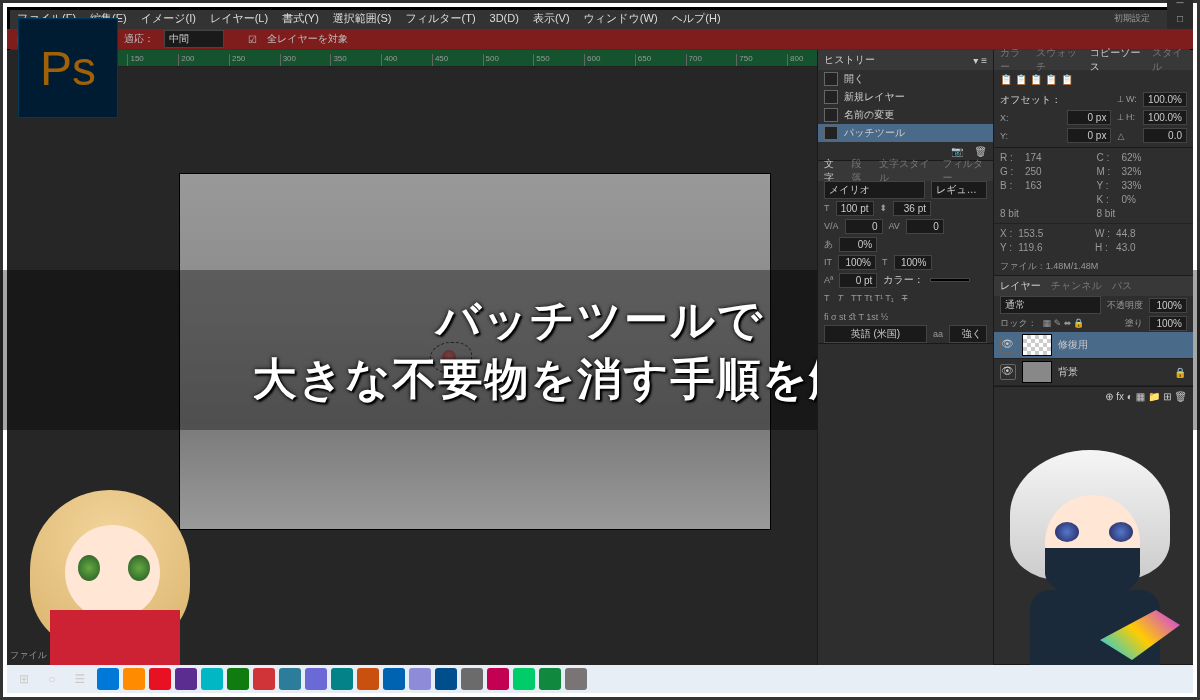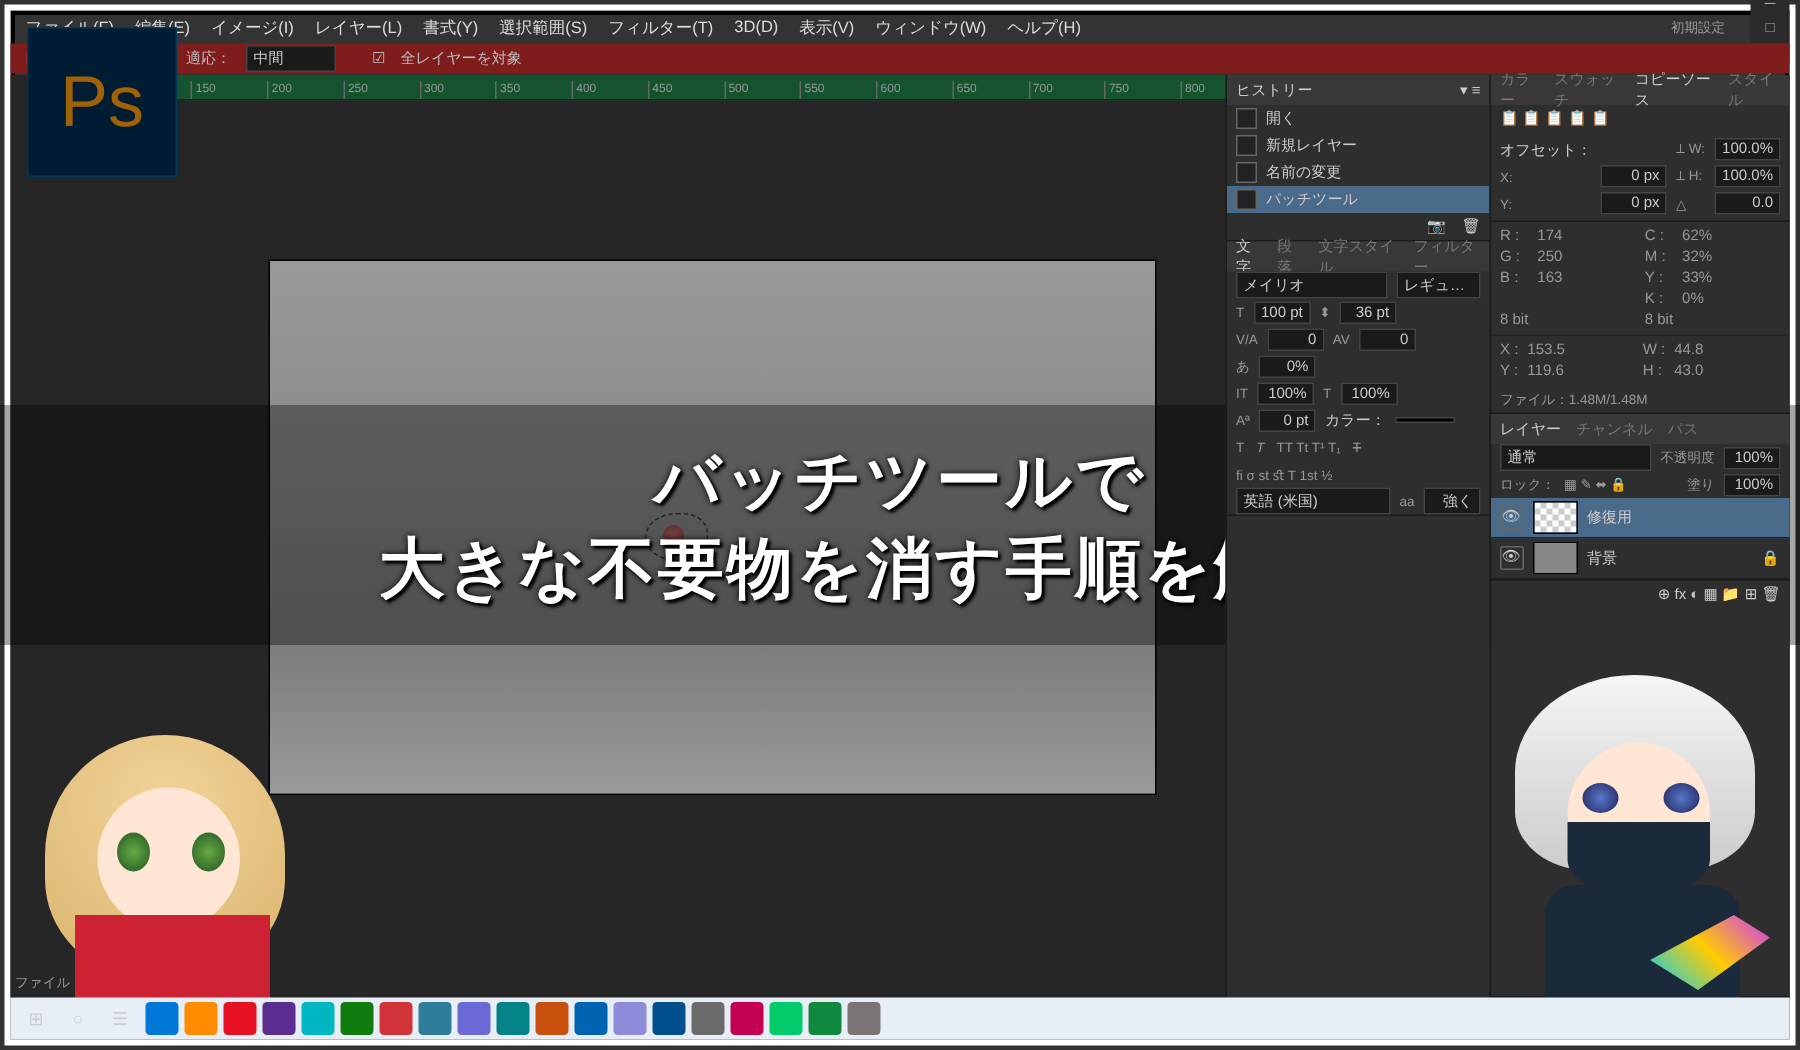--- a/index.html
+++ b/index.html
@@ -196,21 +196,21 @@
         </div>
       <div class="prow">
           <span class="mini">Aª</span>
           <span class="field">0 pt</span>
           <span>カラー：</span>
           <span class="field" style="background:#000;min-width:30px"></span>
         </div>
       <div class="prow mini" style="gap:8px">T <i>T</i> TT Tt T¹ T₁ <s>T</s></div>
       <div class="prow mini" style="gap:8px">fi σ st ﬆ T 1st ½</div>
       <div class="prow">
-          <span class="field" style="flex:1;text-align:left">英語 (米国)</span>
+          <span class="field" style="flex:1;text-align:center">英語 (米国)</span>
           <span class="mini">aa</span>
           <span class="field">強く</span>
         </div>
     </div>
     <div style="flex:1"></div>
   </div>
 
   <div class="pcol2">
     <div class="panel">
       <div class="ptab">

